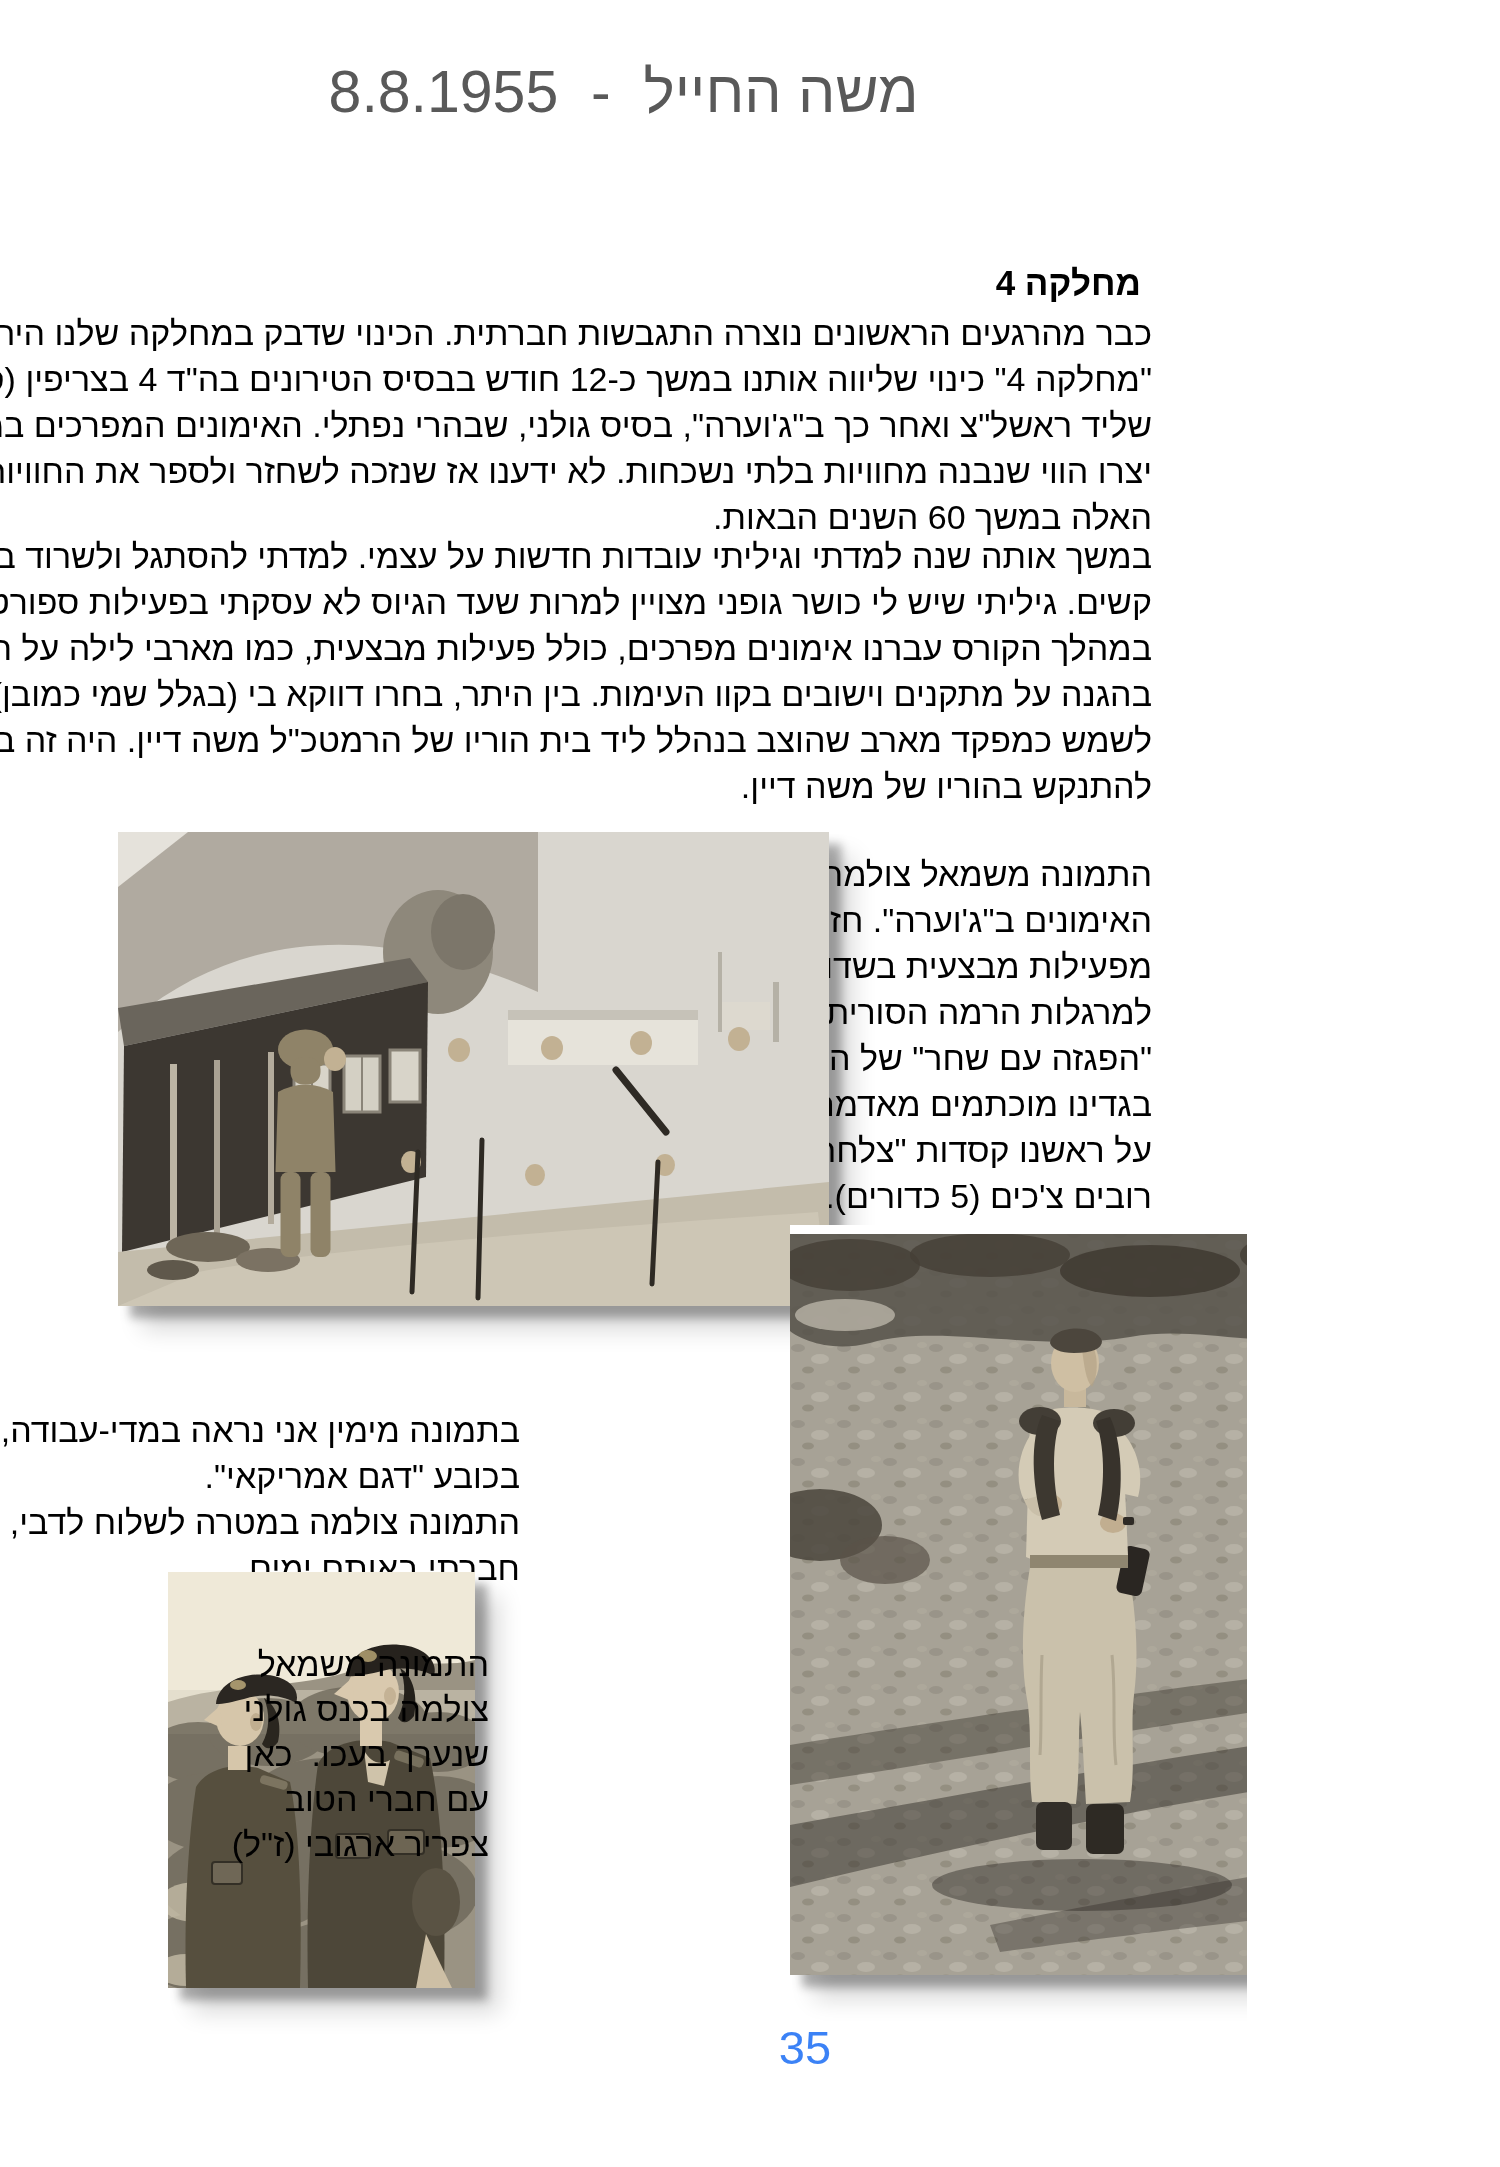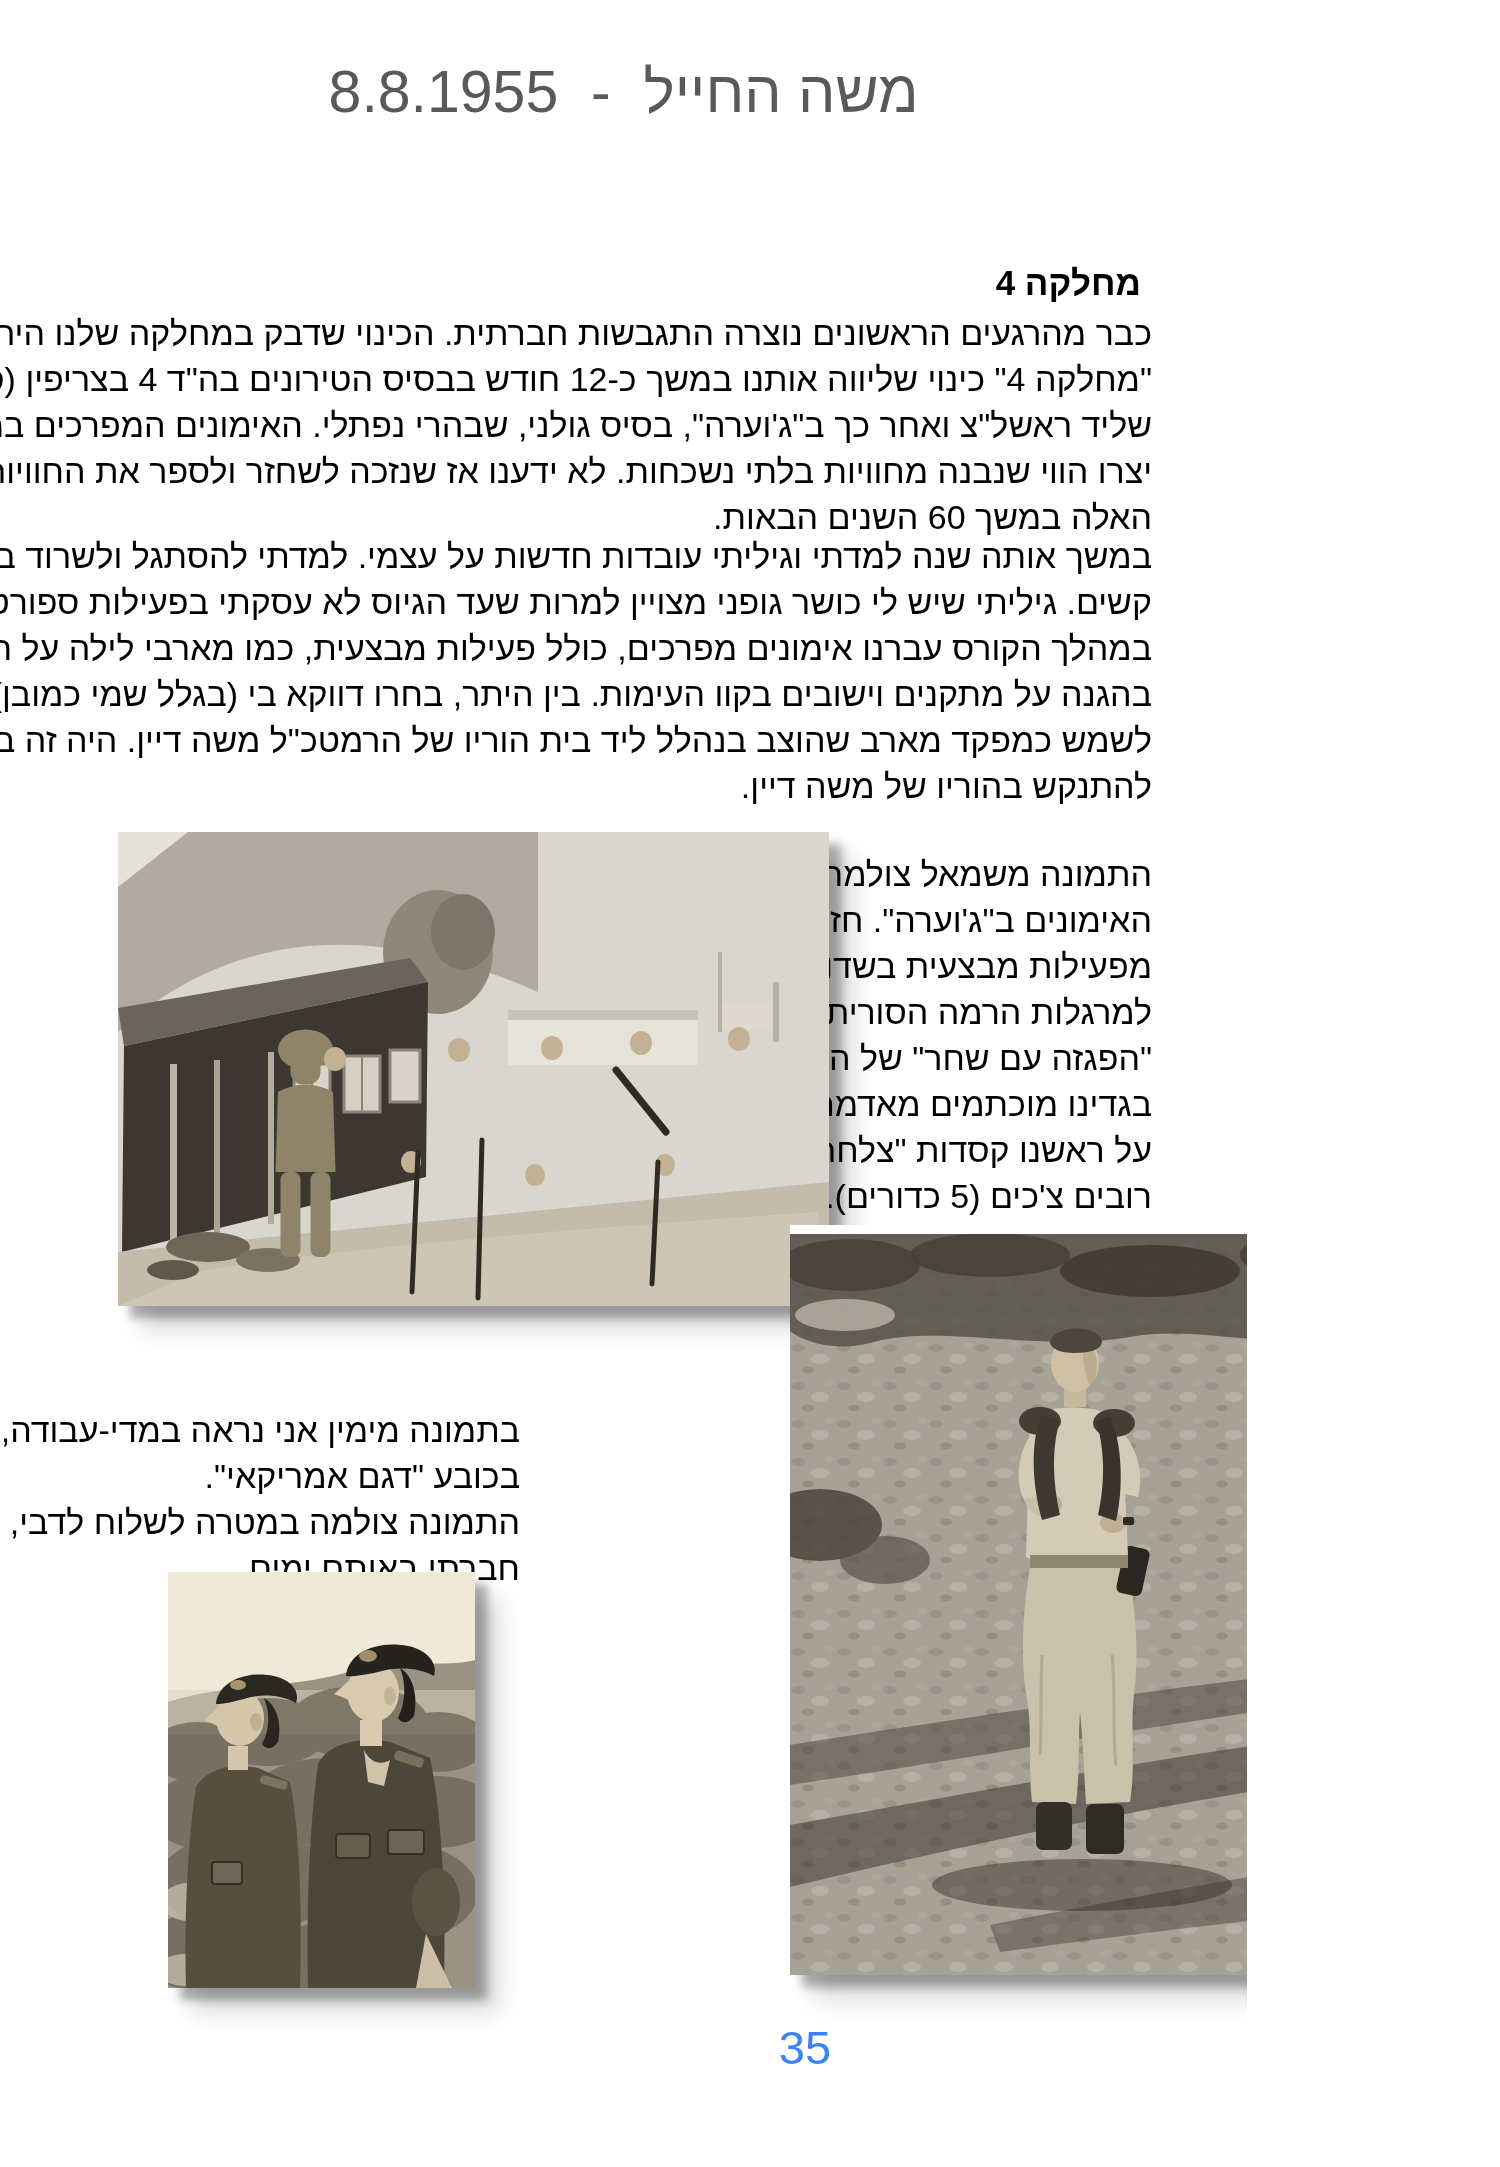--- a/index.html
+++ b/index.html
@@ -266,16 +266,23 @@
         <ellipse cx="205" cy="120" rx="26" ry="30" fill="#d9c9ae"></ellipse>
         <path d="M184,106 L166,122 L186,130 Z" fill="#d9c9ae"></path>
         <ellipse cx="222" cy="124" rx="6" ry="9" fill="#c4b295"></ellipse>
         <path d="M232,96 C246,104 250,126 246,144 C240,152 234,152 230,146 C238,130 238,110 232,96 Z" fill="#23201b"></path>
         <path d="M178,104 C180,80 210,68 240,74 C260,78 270,92 266,104 C252,96 230,94 210,100 C196,103 184,105 178,104 Z" fill="#26221d"></path>
         <ellipse cx="200" cy="84" rx="9" ry="6" fill="#9f8f66"></ellipse>
       </g>
     </svg>
   </figure>
 
+  <div class="para cap2">
+    <div class="tl">התמונה משמאל</div>
+    <div class="tl">צולמה בכנס גולני</div>
+    <div class="tl">שנערך בעכו.  כאן</div>
+    <div class="tl">עם חברי הטוב</div>
+    <div class="tl">צפריר ארגובי (ז"ל)</div>
+  </div>
 
   <div class="pagenum">35</div>
 
 </div>
 
 </body></html>

